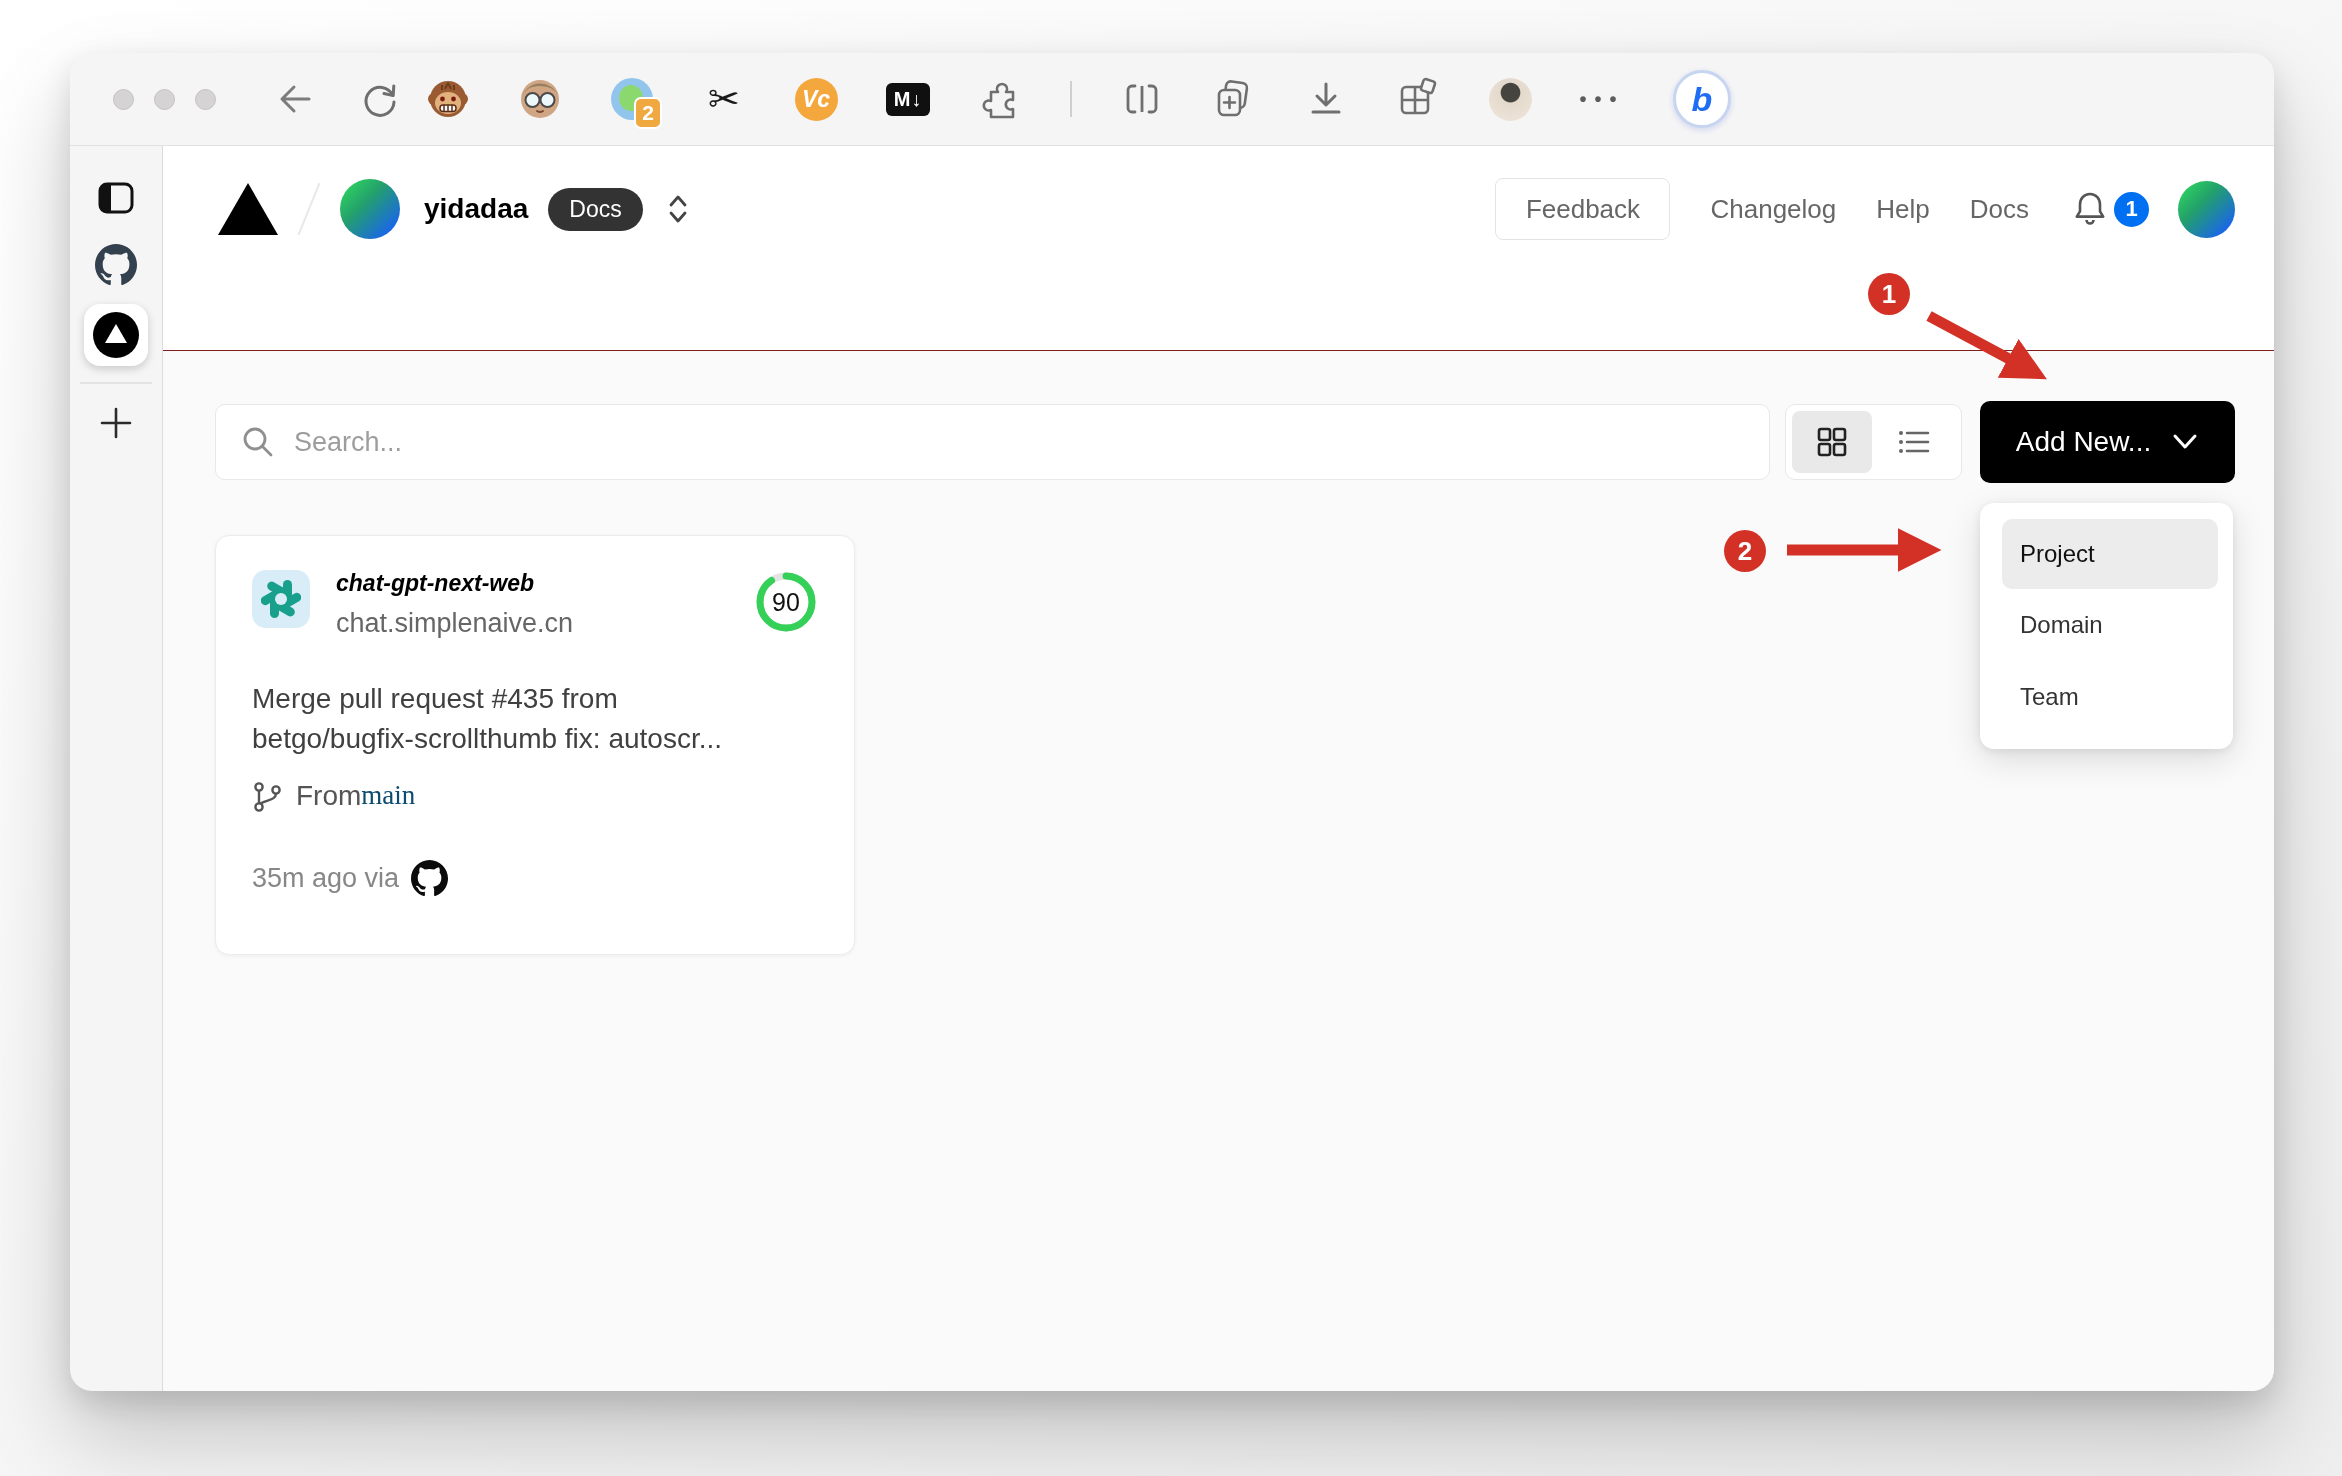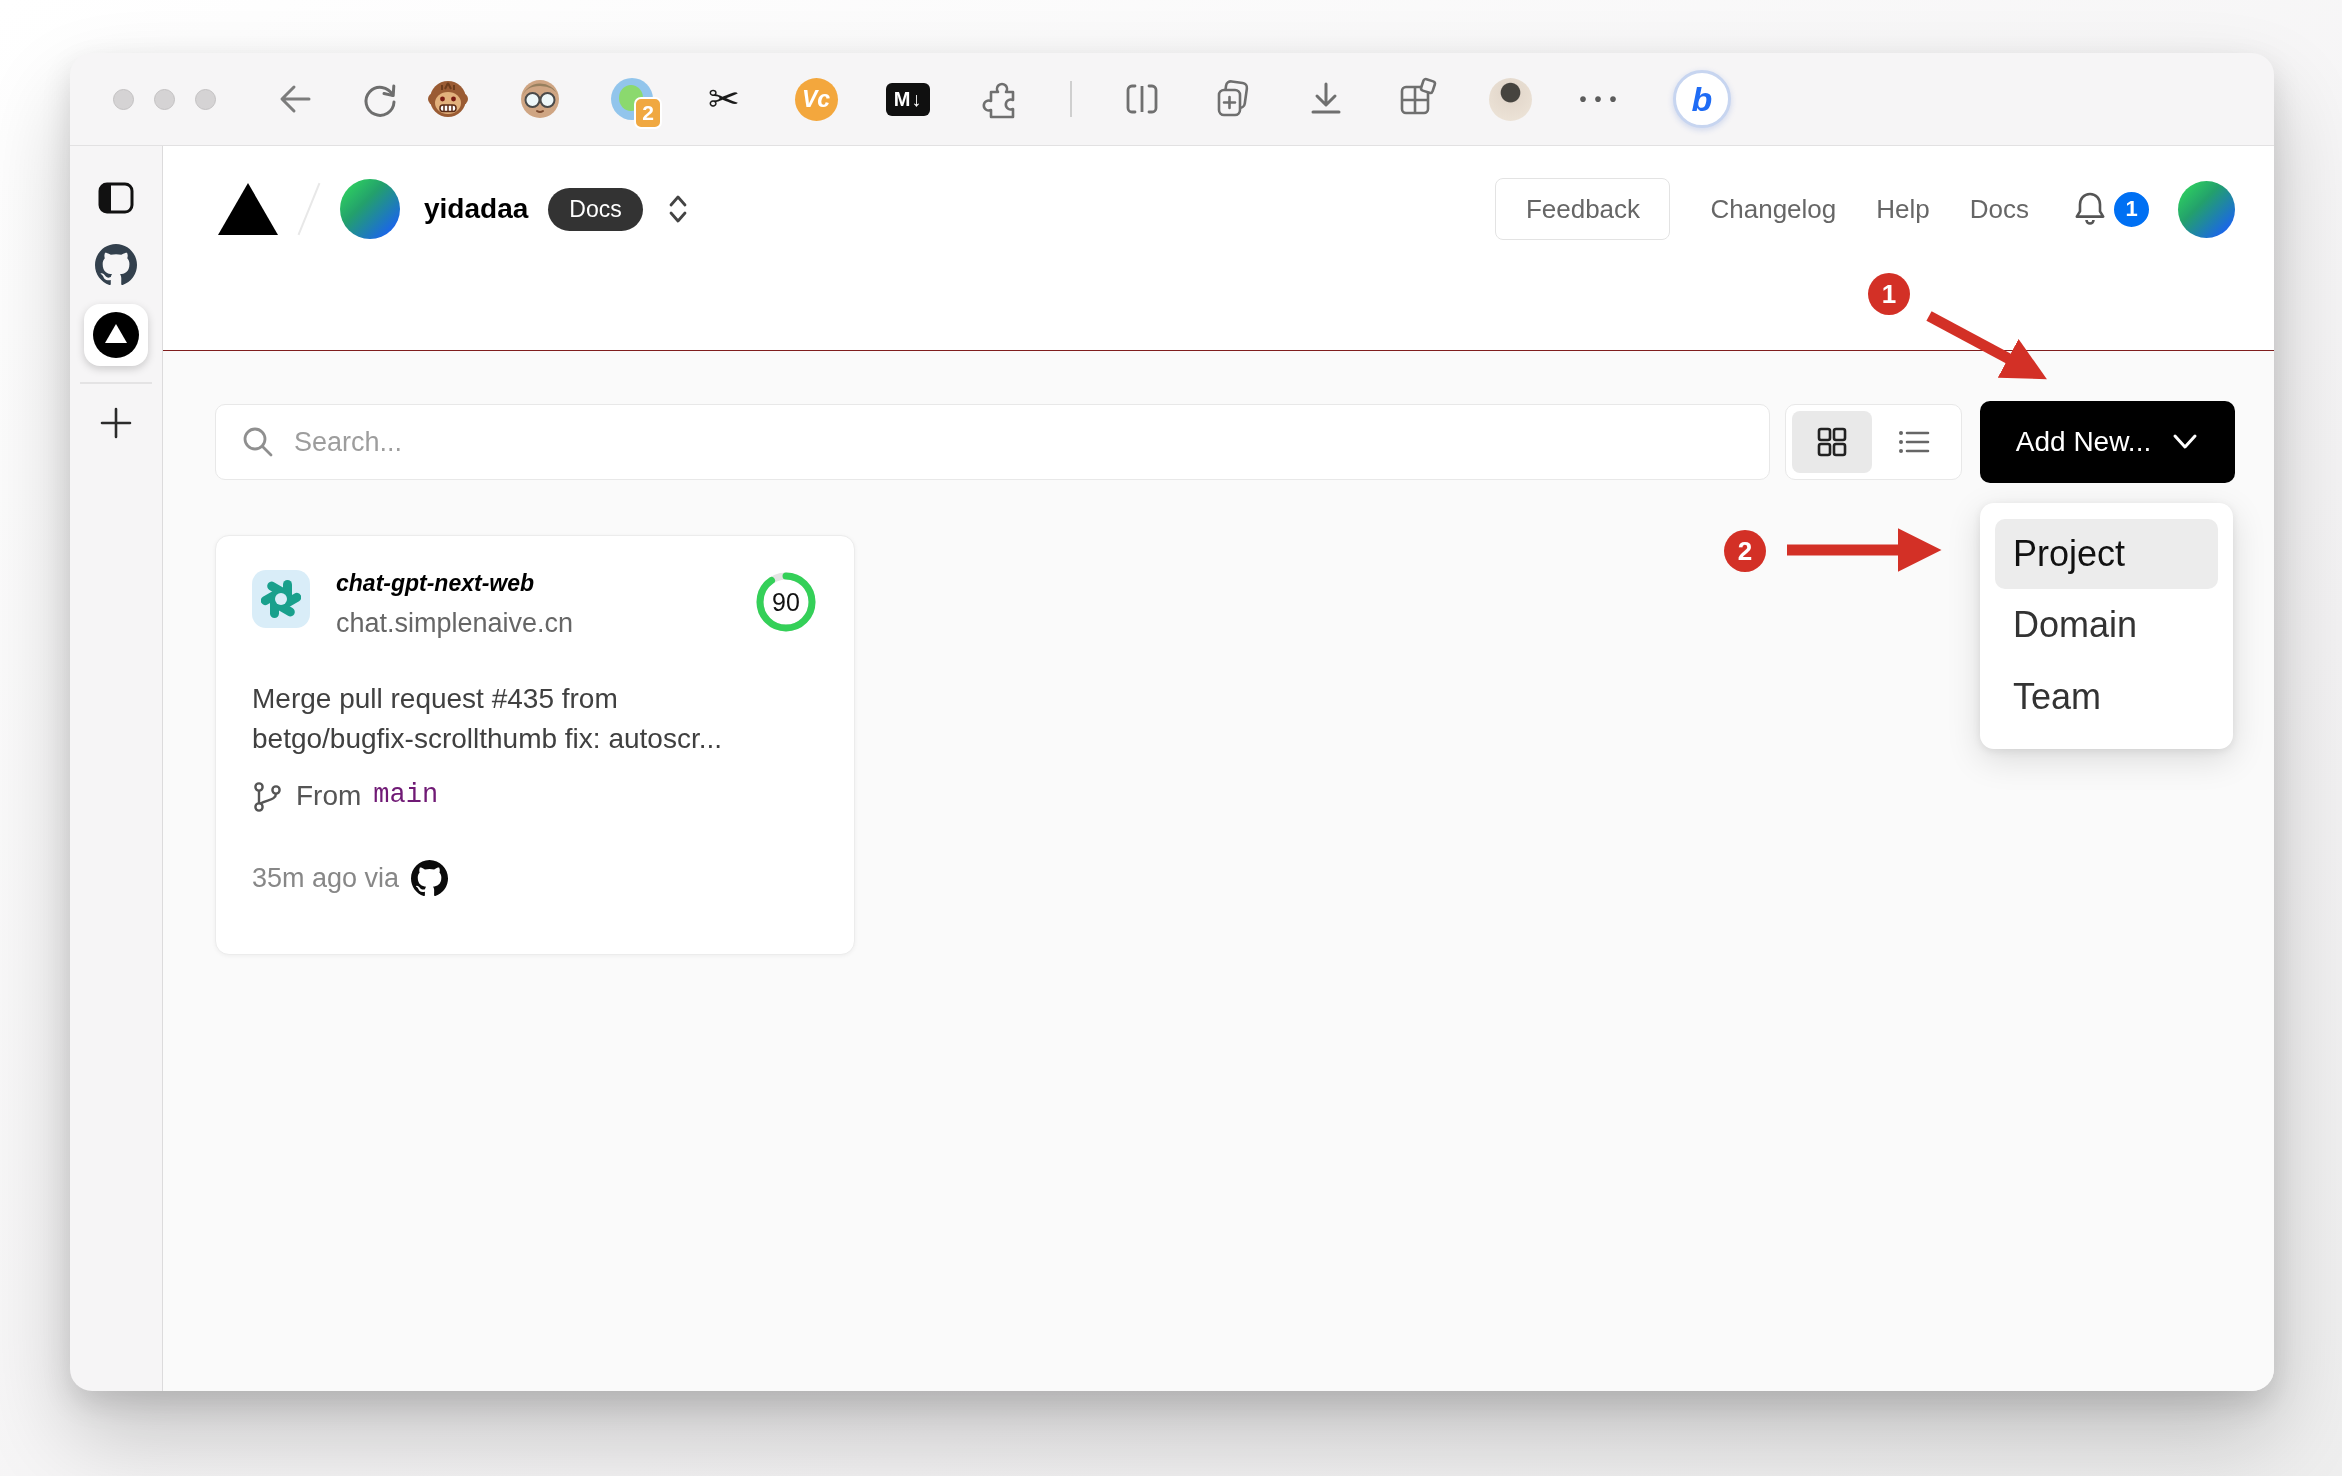--- a/index.html
+++ b/index.html
@@ -106,27 +106,27 @@
   .card-top { display:flex; align-items:flex-start; }
   .openai-badge { width:58px; height:58px; border-radius:14px; background:#d9edf8; display:flex; align-items:center; justify-content:center; flex:none; }
   .card-names { margin-left:26px; min-width:0; }
   .card-title { font-size:23px; font-weight:700; color:#000; white-space:nowrap;font-style:italic; }
   .card-domain { font-size:27px; color:#666; margin-top:11px; }
   .score-ring { margin-left:auto; width:64px; height:64px; position:relative; flex:none; }
   .score-num { position:absolute; inset:0; display:flex; align-items:center; justify-content:center; font-size:25px; color:#111; }
   .commit { margin-top:40px; font-size:28px; color:#404040; line-height:1.44; }
   .branch-row { margin-top:20px; display:flex; align-items:flex-start; font-size:28px; color:#555; }
   .branch-row svg { margin-right:14px; }
-  .branch-name { font-family:Liberation Mono, monospace; font-size:27px; color:#701a75; margin-left:12px; }
+  .branch-name { font-family:Liberation Serif, serif; font-size:27px; color:#0c4a6e; }
   .time-row { margin-top:46px; display:flex; align-items:center; font-size:27px; color:#878787; }
   .time-row svg { margin-left:12px; }
   
   .dropdown { position:absolute; top:357px; right:41px; width:253px; height:246px; background:#fff; border-radius:14px;
     box-shadow:0 10px 34px rgba(0,0,0,.13), 0 2px 8px rgba(0,0,0,.08); padding:16px 15px; z-index:15; }
-  .dd-item { font-size:36px; color:#333; display:flex; align-items:center; padding:0 18px; }
+  .dd-item { font-size:24px; color:#333; display:flex; align-items:center; padding:0 18px;margin-left:7px; }
   .dd-item.highlighted { background:#ececec; border-radius:10px; height:70px; color:#111; }
   .dd-item.plain { height:72px; }
   
   .annot-circle { position:absolute; width:42px; height:42px; border-radius:50%; background:#d33026;
     color:#fff; font-size:26px; font-weight:700; display:flex; align-items:center; justify-content:center; z-index:30; }
   .annot-1 { left:1705px; top:127px; }
   .annot-2 { left:1561px; top:384px; }
   .arrow-layer { position:absolute; inset:0; z-index:29; pointer-events:none; }
 </style>
 </head>

